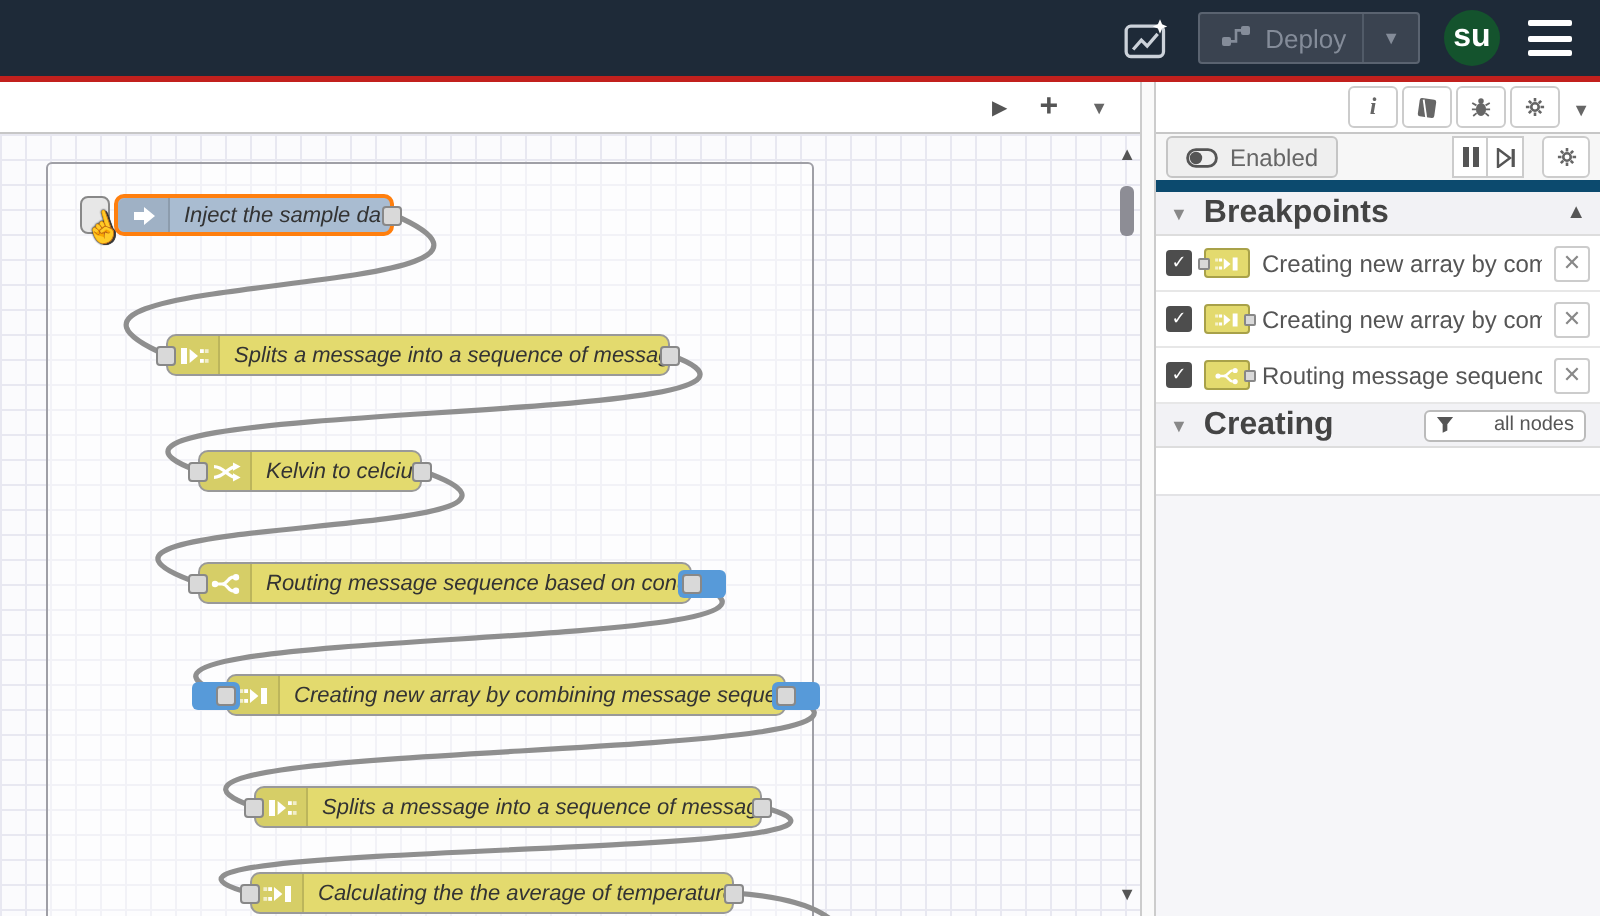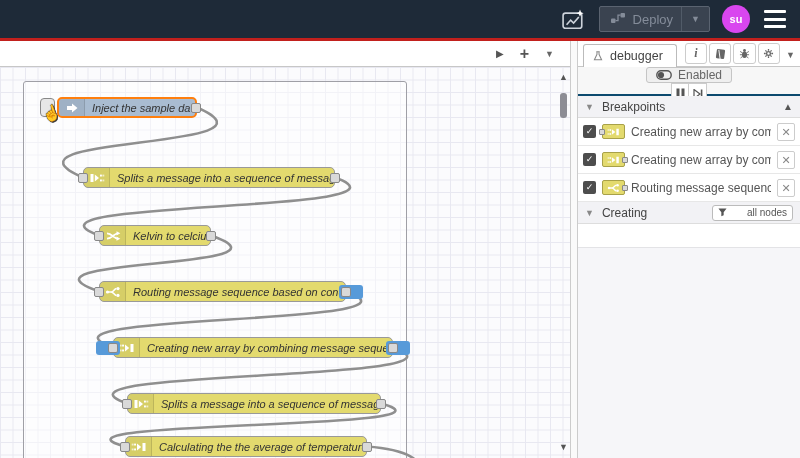--- a/index.html
+++ b/index.html
@@ -10,22 +10,22 @@
   .header { height:38px; background:#1e2a38; display:flex; align-items:center;
     justify-content:flex-end; gap:12px; padding:0 12px; }
   .hdr-iconbtn { width:28px; height:28px; display:flex; align-items:center;
     justify-content:center; cursor:pointer; }
   .deploy-btn { height:26px; background:#3a4350; border:1px solid #5a6370;
     border-radius:2px; display:flex; align-items:center; color:#848c99;
     font-size:13px; padding:0 0 0 10px; cursor:pointer; }
   .deploy-btn .dlabel { margin:0 8px 0 7px; }
   .deploy-caret { padding:0 9px; border-left:1px solid #515b68; color:#848c99;
     font-size:9px; height:24px; display:flex; align-items:center; }
-  .avatar { width:28px; height:28px; border-radius:50%; background:#d946ef;
-    color:#fff; font-weight:bold; font-size:11px; display:flex;
+  .avatar { width:28px; height:28px; border-radius:50%; background:#14532d;
+    color:#fff; font-weight:bold; font-size:16px; display:flex;
     align-items:center; justify-content:center; cursor:pointer; }
   .menu-btn { width:26px; height:22px; display:flex; flex-direction:column;
     justify-content:space-between; padding:2px 2px; cursor:pointer; }
   .menu-btn i { display:block; height:3px; background:#fff; border-radius:1px; }
 
   .deploy-strip { height:3px; background:#c2201d; }
 
   
   .main { display:flex; height:417px; }
 
@@ -85,38 +85,38 @@
   .side-tab { height:23px; width:104px; border:1px solid #bbb; border-bottom:none;
     border-radius:3px 3px 0 0; background:#fff; margin:0 8px 0 2px;
     display:flex; align-items:center; gap:6px; padding:0 8px; font-size:12.5px;
     color:#444; position:relative; top:1px; cursor:pointer; }
   .side-tabbar .spacer { flex:1; }
   .mini-tabbtn { width:25px; height:21px; border:1px solid #ccc; border-radius:3px;
     background:#fff; margin:0 2px 2px 0; display:flex; align-items:center;
     justify-content:center; color:#666; font-size:12px; cursor:pointer; }
   .side-caret { color:#666; font-size:9px; margin:0 2px 6px 4px; cursor:pointer; }
 
-  .side-toolbar { height:29px; background:#f7f7f7; border-bottom:2px solid #0c4a6e;
-    display:flex; align-items:center; padding:0 5px;flex-direction:column; }
+  .side-toolbar { height:29px; background:#f7f7f7; border-bottom:6px solid #0c4a6e;
+    display:flex; align-items:center; padding:0 5px; }
   .enabled-btn { height:21px; display:flex; align-items:center; gap:6px;
     border:1px solid #c5c5c5; border-radius:3px; background:#efefef;
     padding:0 9px; font-size:12px; color:#666; cursor:pointer; }
   .side-toolbar .spacer { flex:1; }
   .ps-group { display:flex; }
   .ps-btn { width:18px; height:21px; border:1px solid #ccc; background:#fff;
     display:flex; align-items:center; justify-content:center; cursor:pointer; }
   .ps-btn + .ps-btn { border-left:none; }
   .cfg-btn { width:24px; height:21px; border:1px solid #ccc; border-radius:3px;
     background:#fff; margin-left:9px; display:flex; align-items:center;
     justify-content:center; cursor:pointer; }
 
   .section-header { height:22px; background:#f2f2f5; border-bottom:1px solid #ddd;
     display:flex; align-items:center; padding:0 7px; cursor:pointer; }
   .sh-chevron { color:#888; font-size:9px; margin-right:8px; }
-  .sh-title { font-size:12px; font-weight:normal; color:#444; }
+  .sh-title { font-size:16px; font-weight:bold; color:#444; }
   .sh-spacer { flex:1; }
   .sh-scrollup { color:#555; font-size:10px; cursor:pointer; }
 
   .bp-row { height:28px; border-bottom:1px solid #e7e7e7; background:#fff;
     display:flex; align-items:center; gap:6px; padding:0 5px; }
   .bp-check { width:13px; height:13px; background:#4d4d4d; border-radius:2px;
     color:#fff; font-size:9px; line-height:13px; text-align:center;
     flex:0 0 13px; cursor:pointer; }
   .bp-minicon { position:relative; width:23px; height:15px; background:#e3da6e;
     border:1px solid #a8a149; border-radius:2px; flex:0 0 23px;
@@ -302,26 +302,20 @@
         <span class="vs-thumb"></span>
         <span class="vs-down">▼</span>
       </div>
     </div>
   </div>
 
   <div class="splitter"></div>
 
   <div class="sidebar">
     <div class="side-tabbar">
-      <div class="side-tab">
-        <svg width="12" height="12" viewBox="0 0 14 12">
-          <path d="M5 1 h4 M5.8 1 v3 L2.8 10.3 h8.4 L8.2 4 V1" stroke="#888" stroke-width="1.2" fill="none"></path>
-        </svg>
-        <span>debugger</span>
-      </div>
       <span class="spacer"></span>
       <div class="mini-tabbtn">
           <span style="font-family:'Liberation Serif',serif;font-style:italic;font-weight:bold">i</span>
         </div>
       <div class="mini-tabbtn">
         <svg width="13" height="12" viewBox="0 0 14 13">
           <rect x="2.5" y="1.5" width="9" height="10" rx="1.2" fill="#666" transform="rotate(8 7 6.5)"></rect>
           <path d="M5.2 2 l1.4 10" stroke="#fff" stroke-width="1"></path>
         </svg>
       </div>

